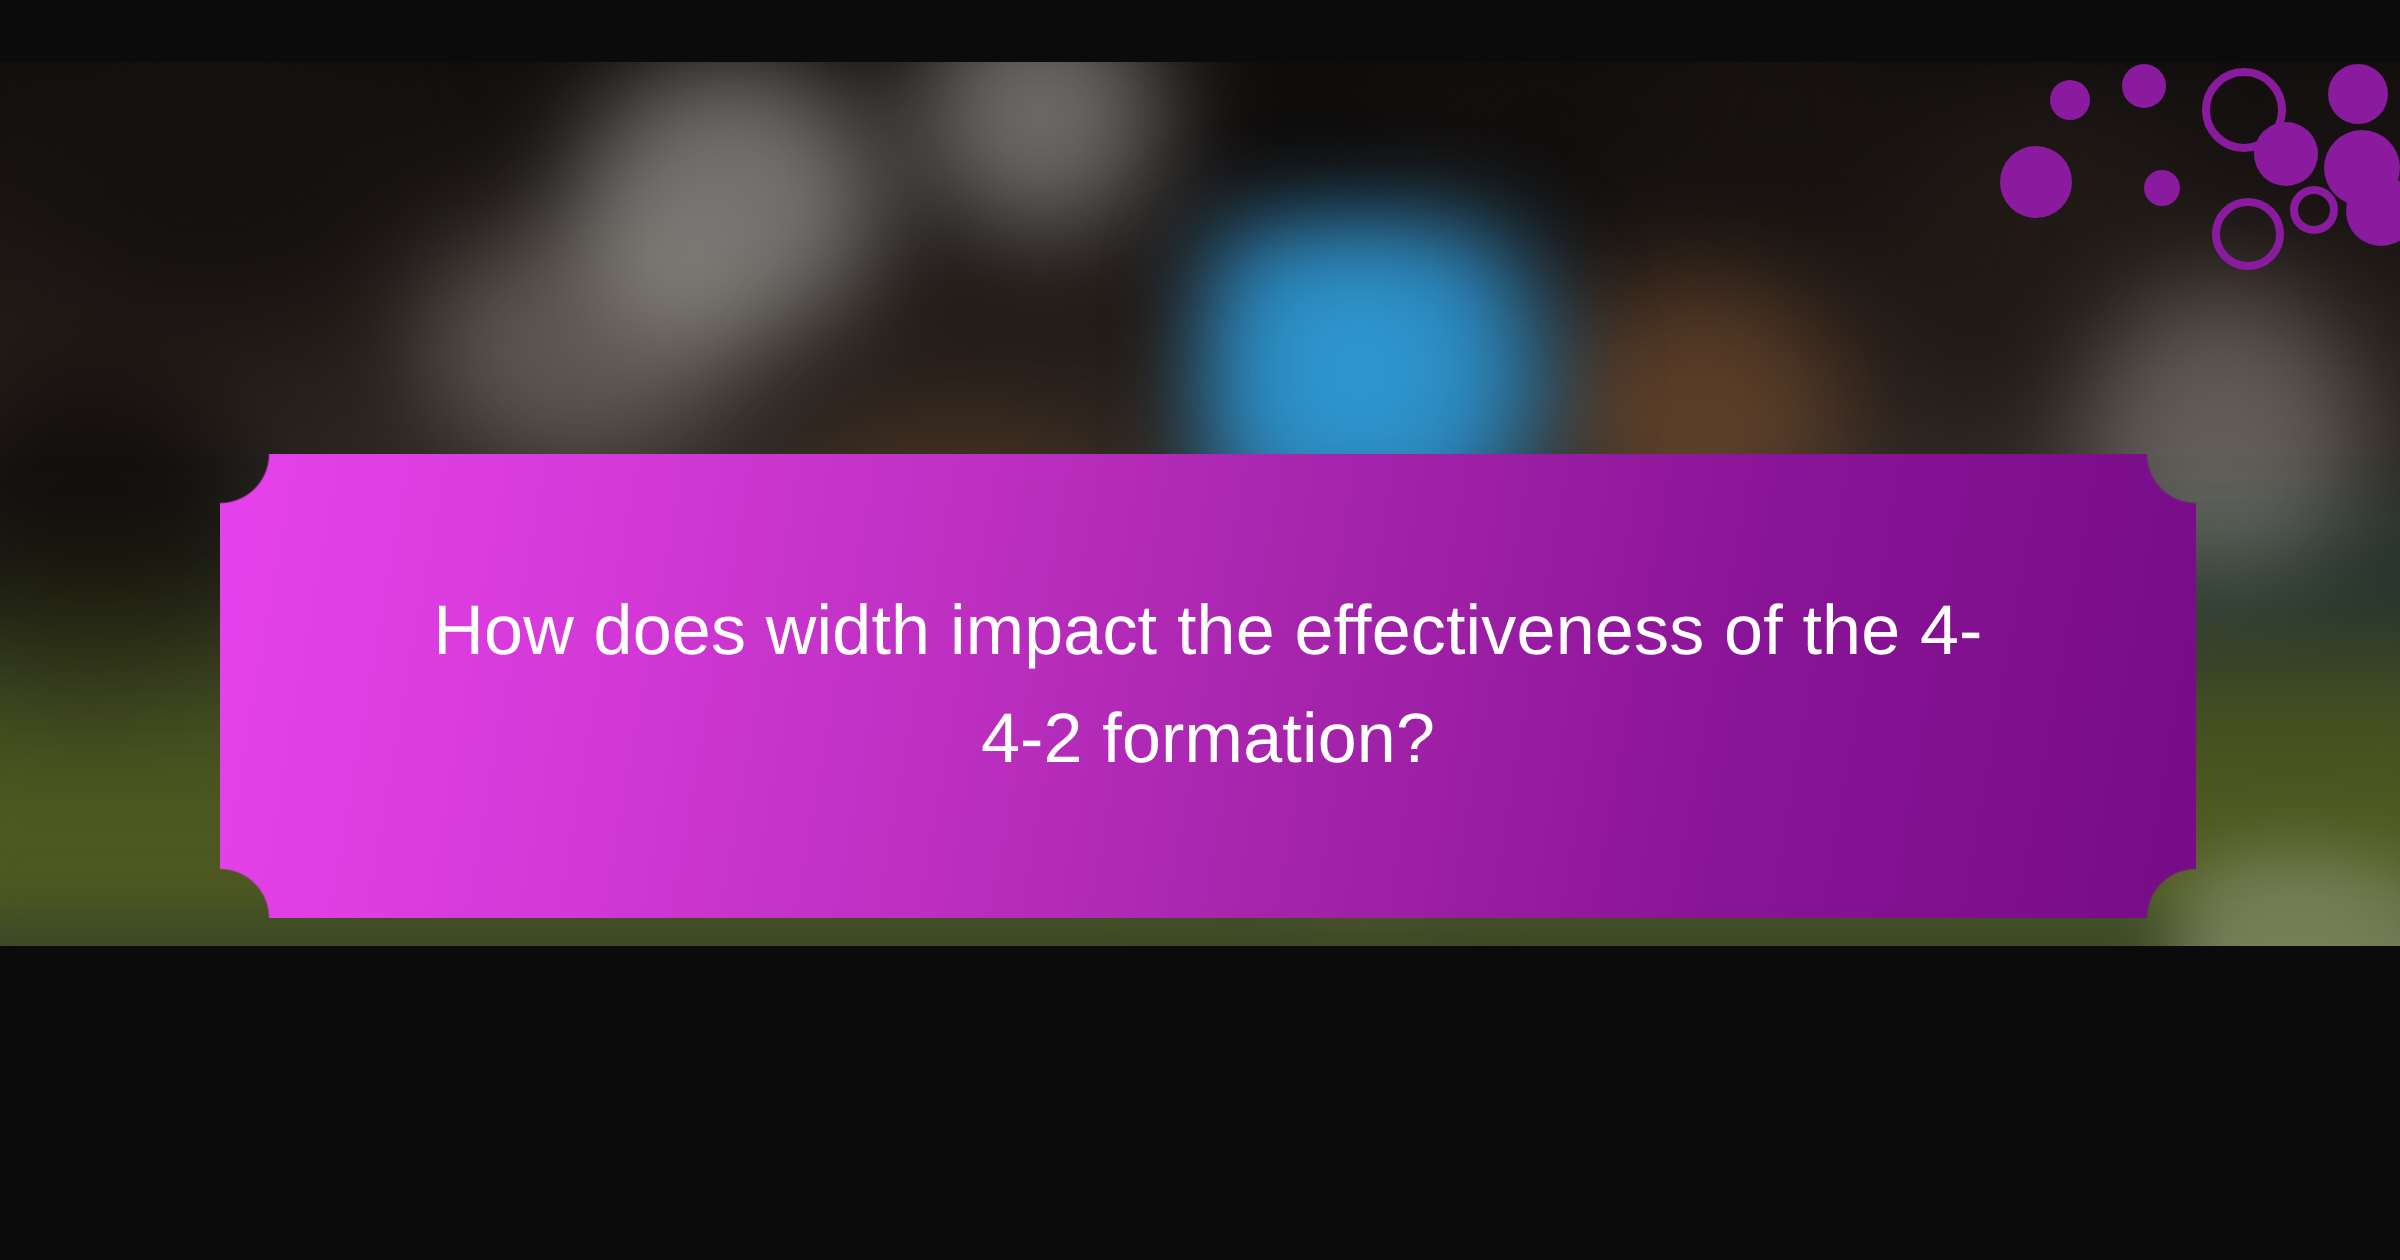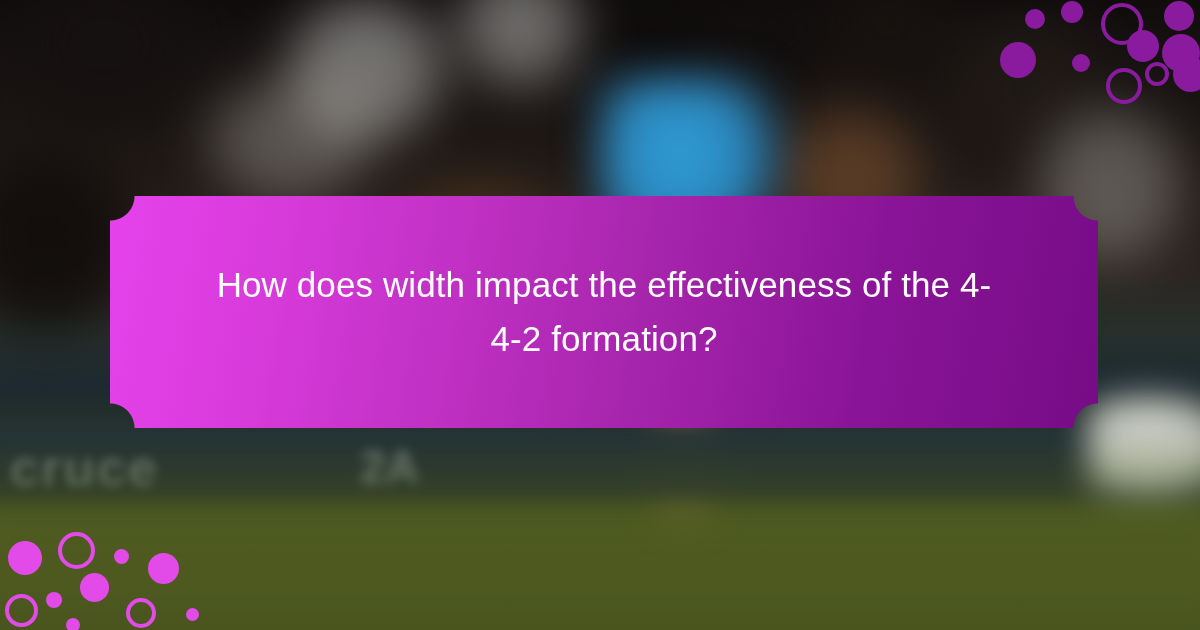--- a/index.html
+++ b/index.html
@@ -7,22 +7,23 @@
 
   html, body {
     width:1200px; height:630px;
     overflow:hidden;
     background:#0b0b0b;
     font-family:"Liberation Sans", sans-serif;
   }
 
   #stage {
     position:relative;
-    width:1200px; height:630px;
+    width:1200px; height:442px;
     overflow:hidden;
+    margin-top:31px;
   }
 
   
   .bg {
     position:absolute; inset:0;
     overflow:hidden;
   }
   .bg-layer { position:absolute; inset:-40px; }
 
   

